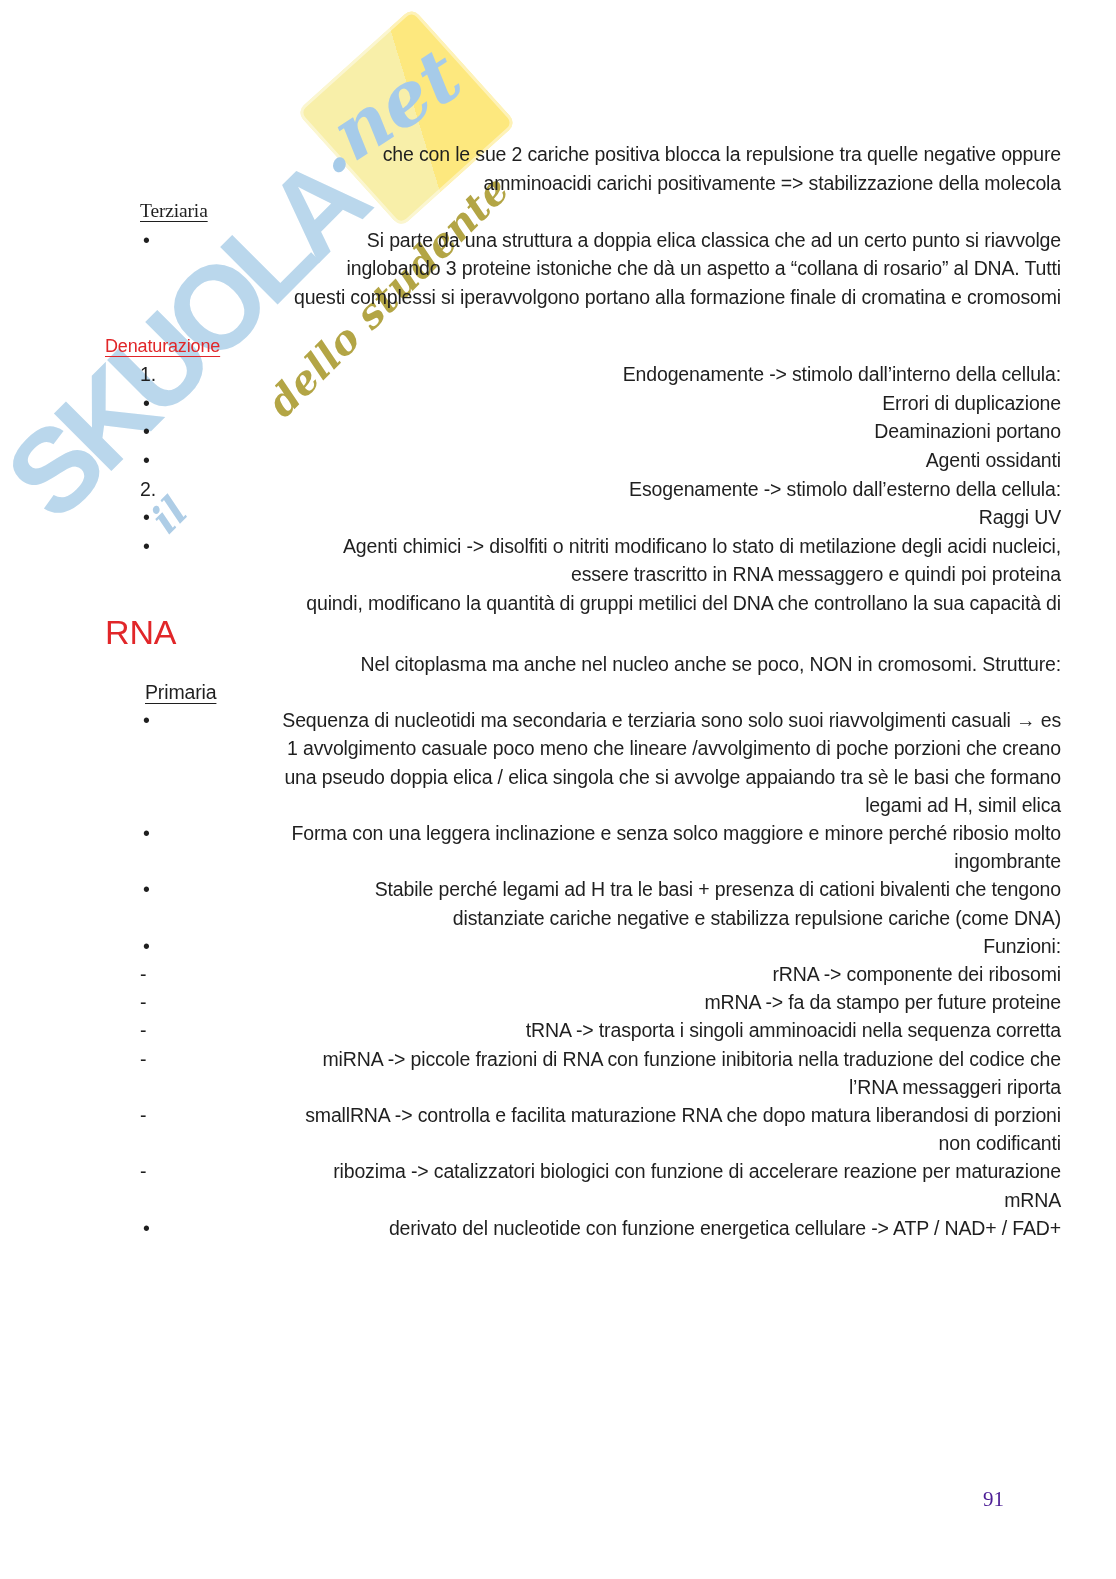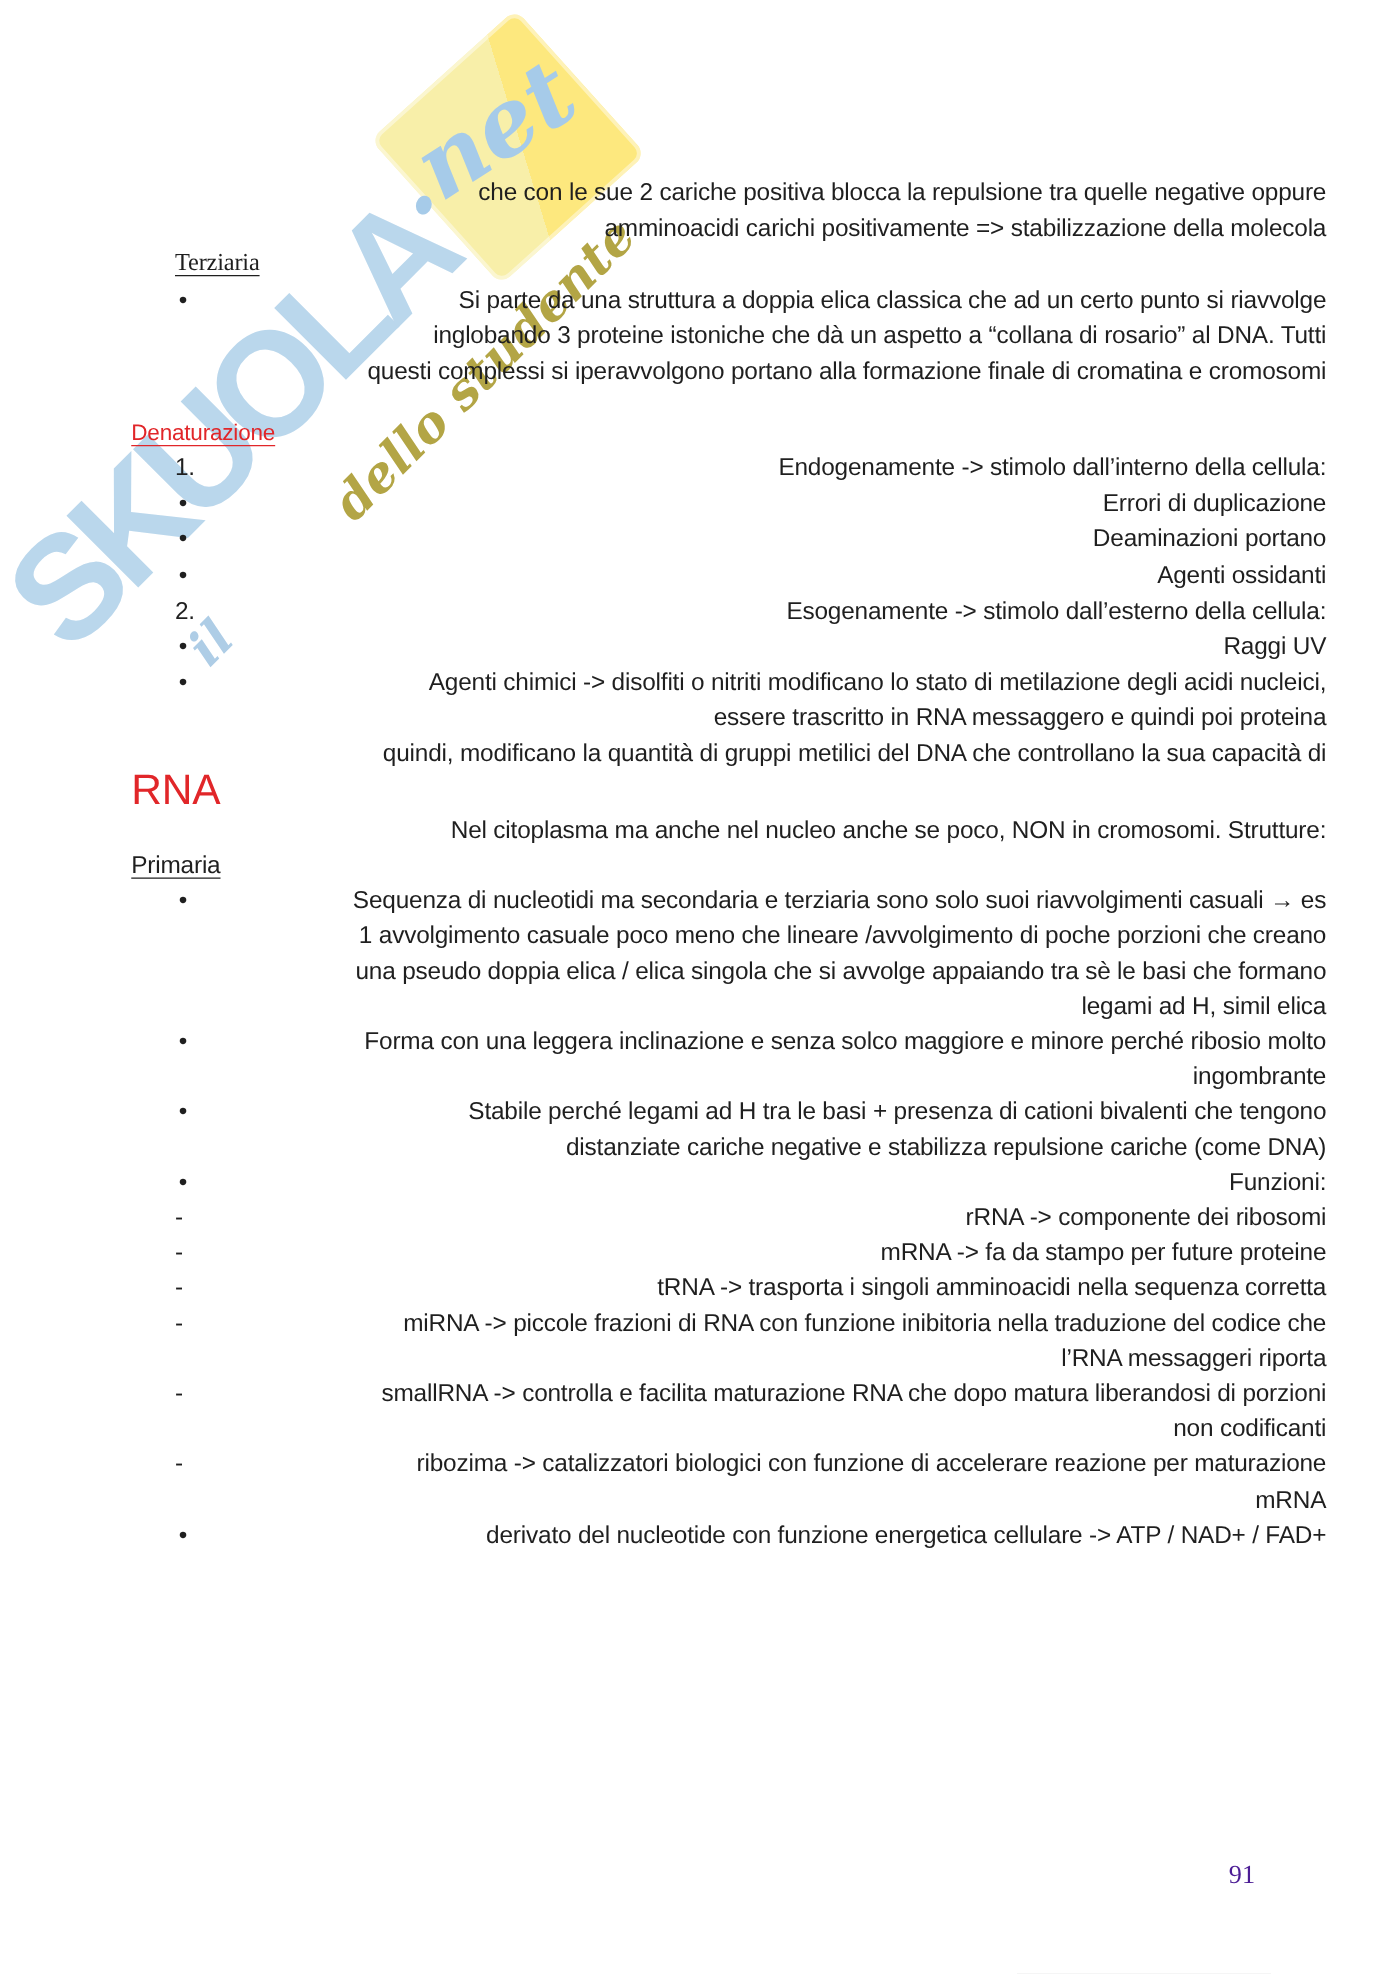--- a/index.html
+++ b/index.html
@@ -40,21 +40,21 @@
 
   
   .content {
     position:absolute; left:105px; top:140px; right:55px; z-index:1;
     font-size:19.5px; line-height:28.6px; color:#1f1f1f; letter-spacing:-0.15px;
   }
   .line  { white-space:nowrap;text-align:right; }
   .block { position:relative; }
   .cont  { margin-left:70px; }
   .hu1   { margin-left:35px; text-decoration:underline; text-underline-offset:4px;font-family:Liberation Serif, serif; }
-  .hu0   { text-decoration:underline; text-underline-offset:4px; }
+  .hu0   { text-decoration:underline; text-underline-offset:4px;margin-left:40px; }
   .hred  {
     color:var(--hred,#e12629); text-decoration:underline; text-underline-offset:4px;
     font-size:18px;
   }
   .hrna  { color:var(--hred,#e12629); font-size:34px; line-height:40px; }
   .plain { margin-top:4px;margin-left:28px; }
   .bullet, .dash, .num { padding-left:70px; }
   .marker { position:absolute; left:35px; top:0; width:40px; }
   .bullet > .marker { left:38px; }
   .lo { line-height:28.2px; }     

